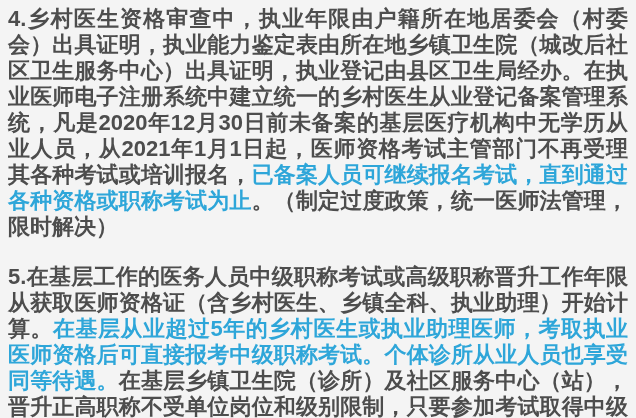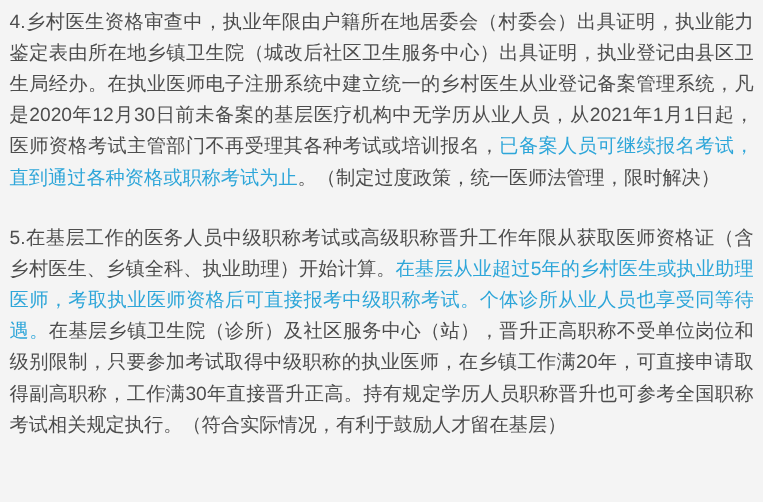--- a/index.html
+++ b/index.html
@@ -13,26 +13,27 @@
     background: #f4f4f4;
     font-family: "Liberation Sans", sans-serif;
   }
   .doc {
     box-sizing: border-box;
     width: 636px;
     padding: 6px 8px 0 8px;
   }
   .para {
     margin: 0 0 24px 0;
-    font-size: 16px;
+    font-size: 22px;
     line-height: 26px;
     color: #4d4d4d;
     text-align: justify;
     letter-spacing: 0px;
     word-break: break-all;
+    font-weight: bold;
   }
   .para:last-child {
     margin-bottom: 0;
   }
   .seg {
     
   }
 </style>
 </head>
 <body style="background: rgb(244, 244, 244);">

